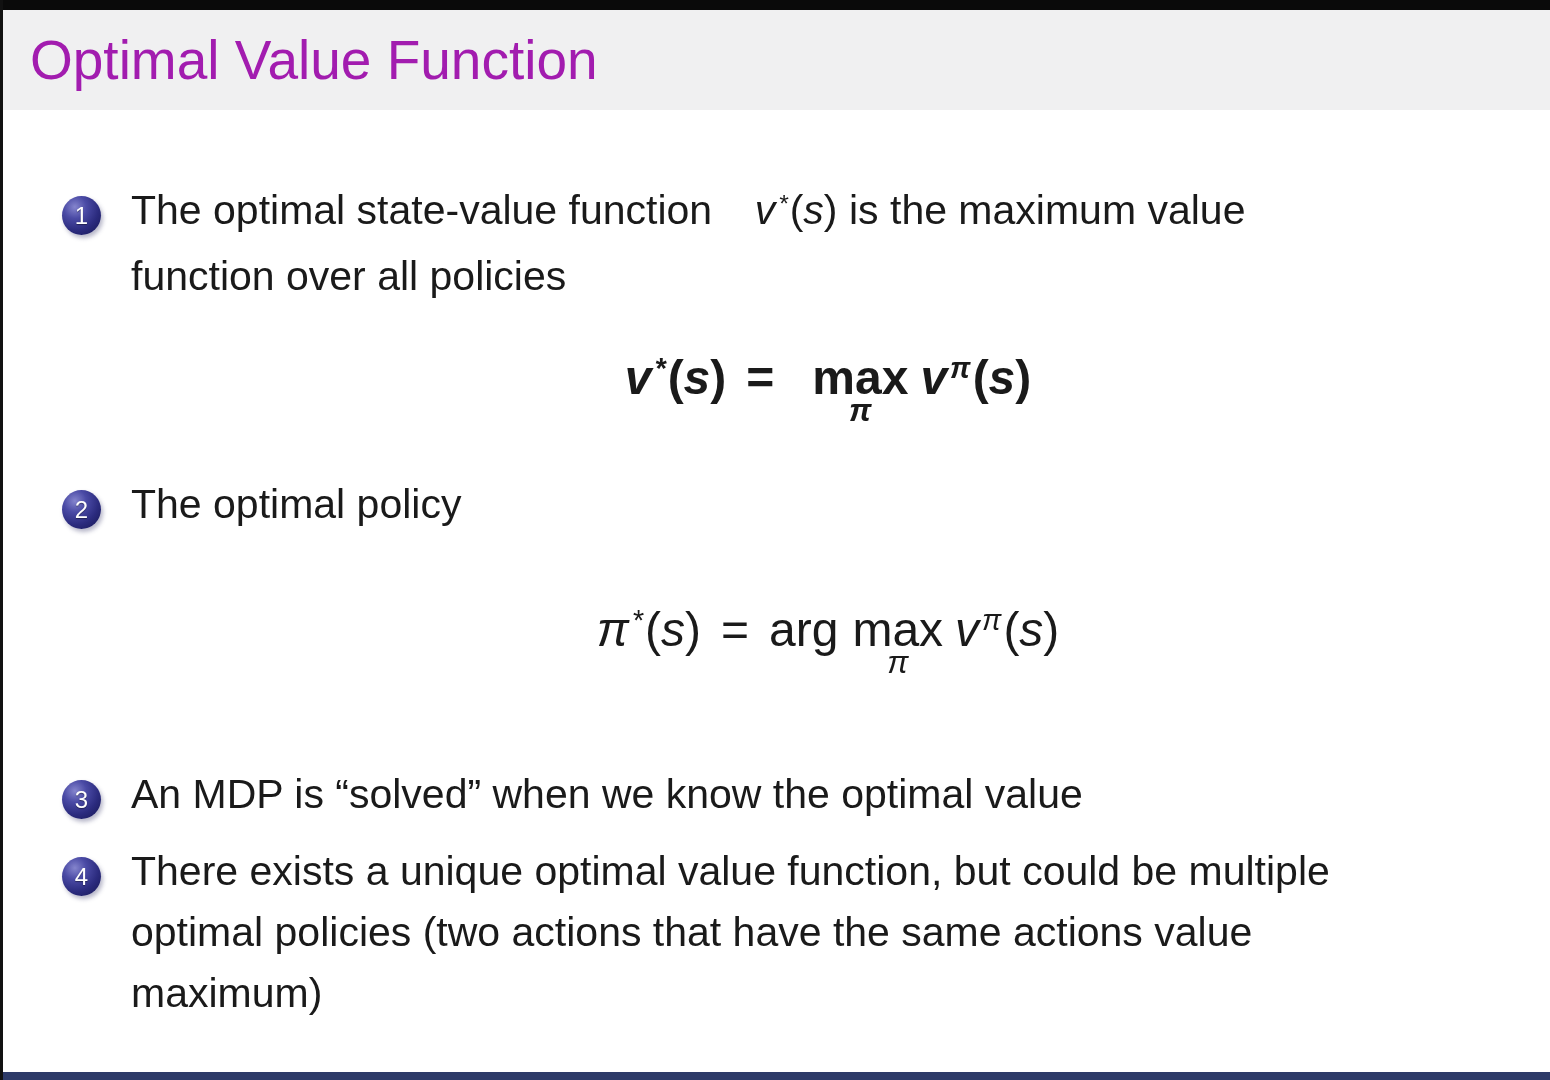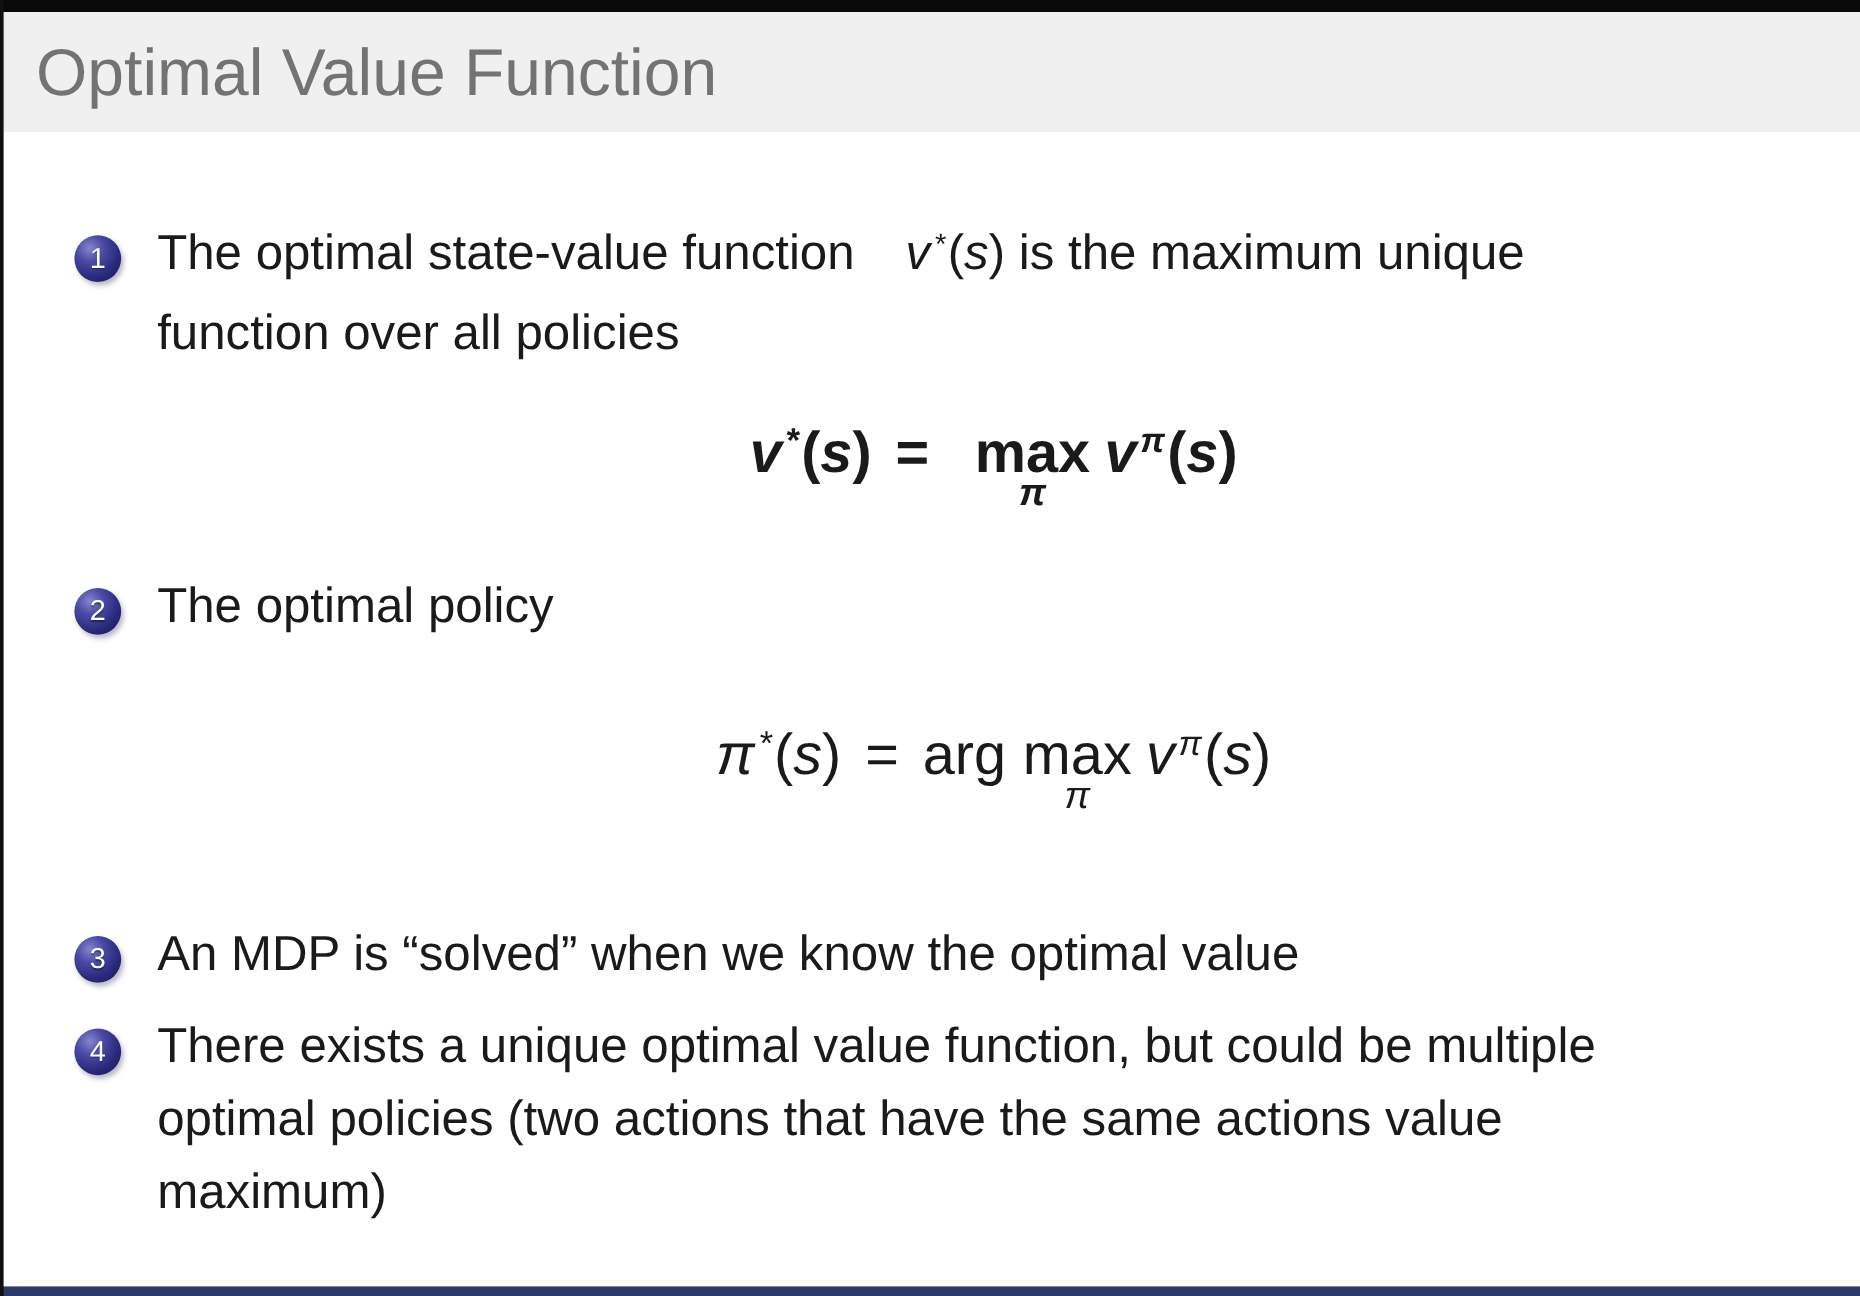--- a/index.html
+++ b/index.html
@@ -11,21 +11,21 @@
   }
   .top-bar{position:absolute;left:0;top:0;width:1550px;height:10px;background:#0a0a0a;z-index:5;}
   .left-edge{position:absolute;left:0;top:0;width:3px;height:1080px;background:#111;z-index:6;}
   .bottom-bar{position:absolute;left:0;bottom:0;width:1550px;height:8px;background:#2d3a68;z-index:5;}
 
   .title-band{
     position:absolute;left:0;top:10px;width:1550px;height:100px;
     background:#f0f0f1;display:flex;align-items:center;
   }
   .title{
-    margin:0 0 0 30px;font-size:55px;font-weight:normal;color:#737373;
+    margin:0 0 0 30px;font-size:55px;font-weight:normal;color:#a21caf;
     letter-spacing:0px;
   }
 
   .item{
     position:absolute;left:62px;width:1460px;
     display:flex;gap:30px;
     font-size:41px;line-height:61px;
   }
   .ball{
     flex:none;width:39px;height:39px;border-radius:50%;
@@ -66,21 +66,21 @@
 <div class="top-bar"></div>
 <div class="left-edge"></div>
 
 <div class="title-band">
   <h1 class="title">Optimal Value Function</h1>
 </div>
 
 <div class="item" style="top:180px;">
   <div class="ball">1</div>
   <div class="itext">
-    <div><span>The optimal state-value function</span><span class="sp"></span><span class="imath"><span class="mi">v</span><span class="msup">*</span><span class="mo">(</span><span class="mi">s</span><span class="mo">)</span></span><span class="sp"></span><span>is the maximum unique</span></div>
+    <div><span>The optimal state-value function</span><span class="sp"></span><span class="imath"><span class="mi">v</span><span class="msup">*</span><span class="mo">(</span><span class="mi">s</span><span class="mo">)</span></span><span class="sp"></span><span>is the maximum value</span></div>
     <div>function over all policies</div>
   </div>
 </div>
 
 <div class="formula" style="top:348px;font-weight:bold;">
   <span><span class="mi">v</span><span class="msup">*</span><span class="mo">(</span><span class="mi">s</span><span class="mo">)</span></span><span class="meq">=</span><span class="munder"><span class="mop">max</span><span class="msub">π</span></span><span><span class="mi">v</span><span class="msup">π</span><span class="mo">(</span><span class="mi">s</span><span class="mo">)</span></span>
 </div>
 
 <div class="item" style="top:474px;">
   <div class="ball">2</div>

